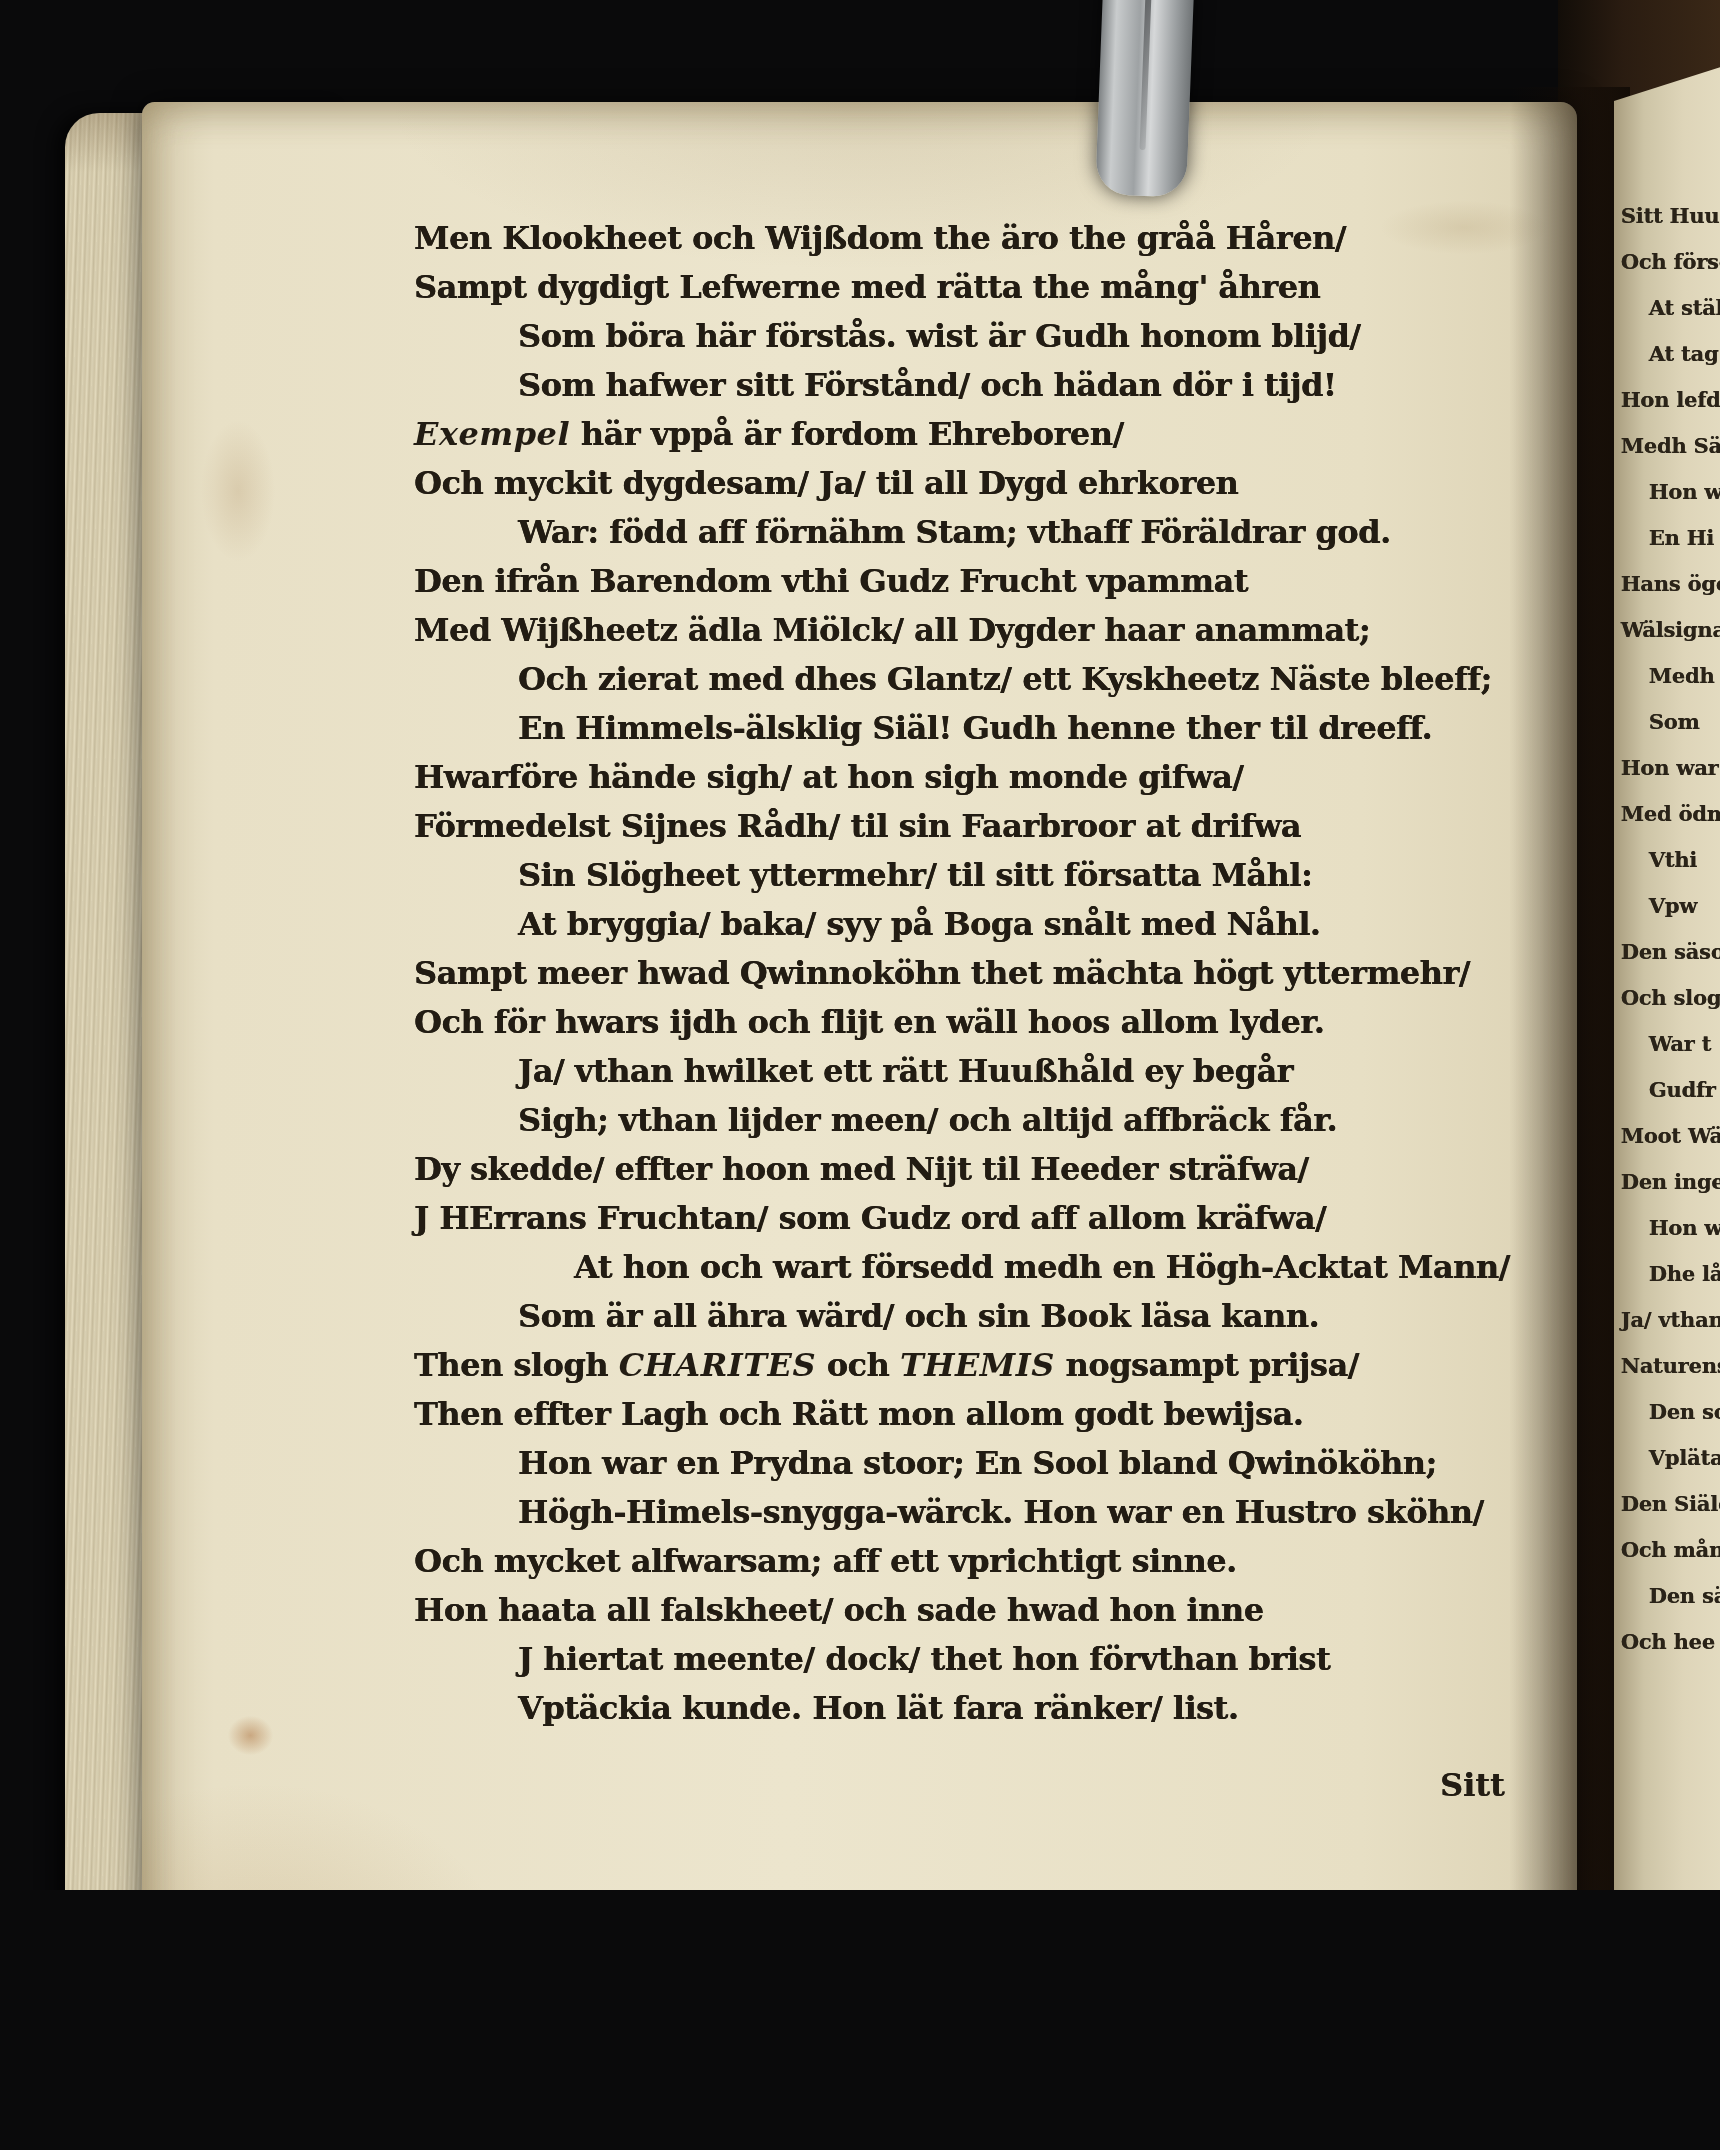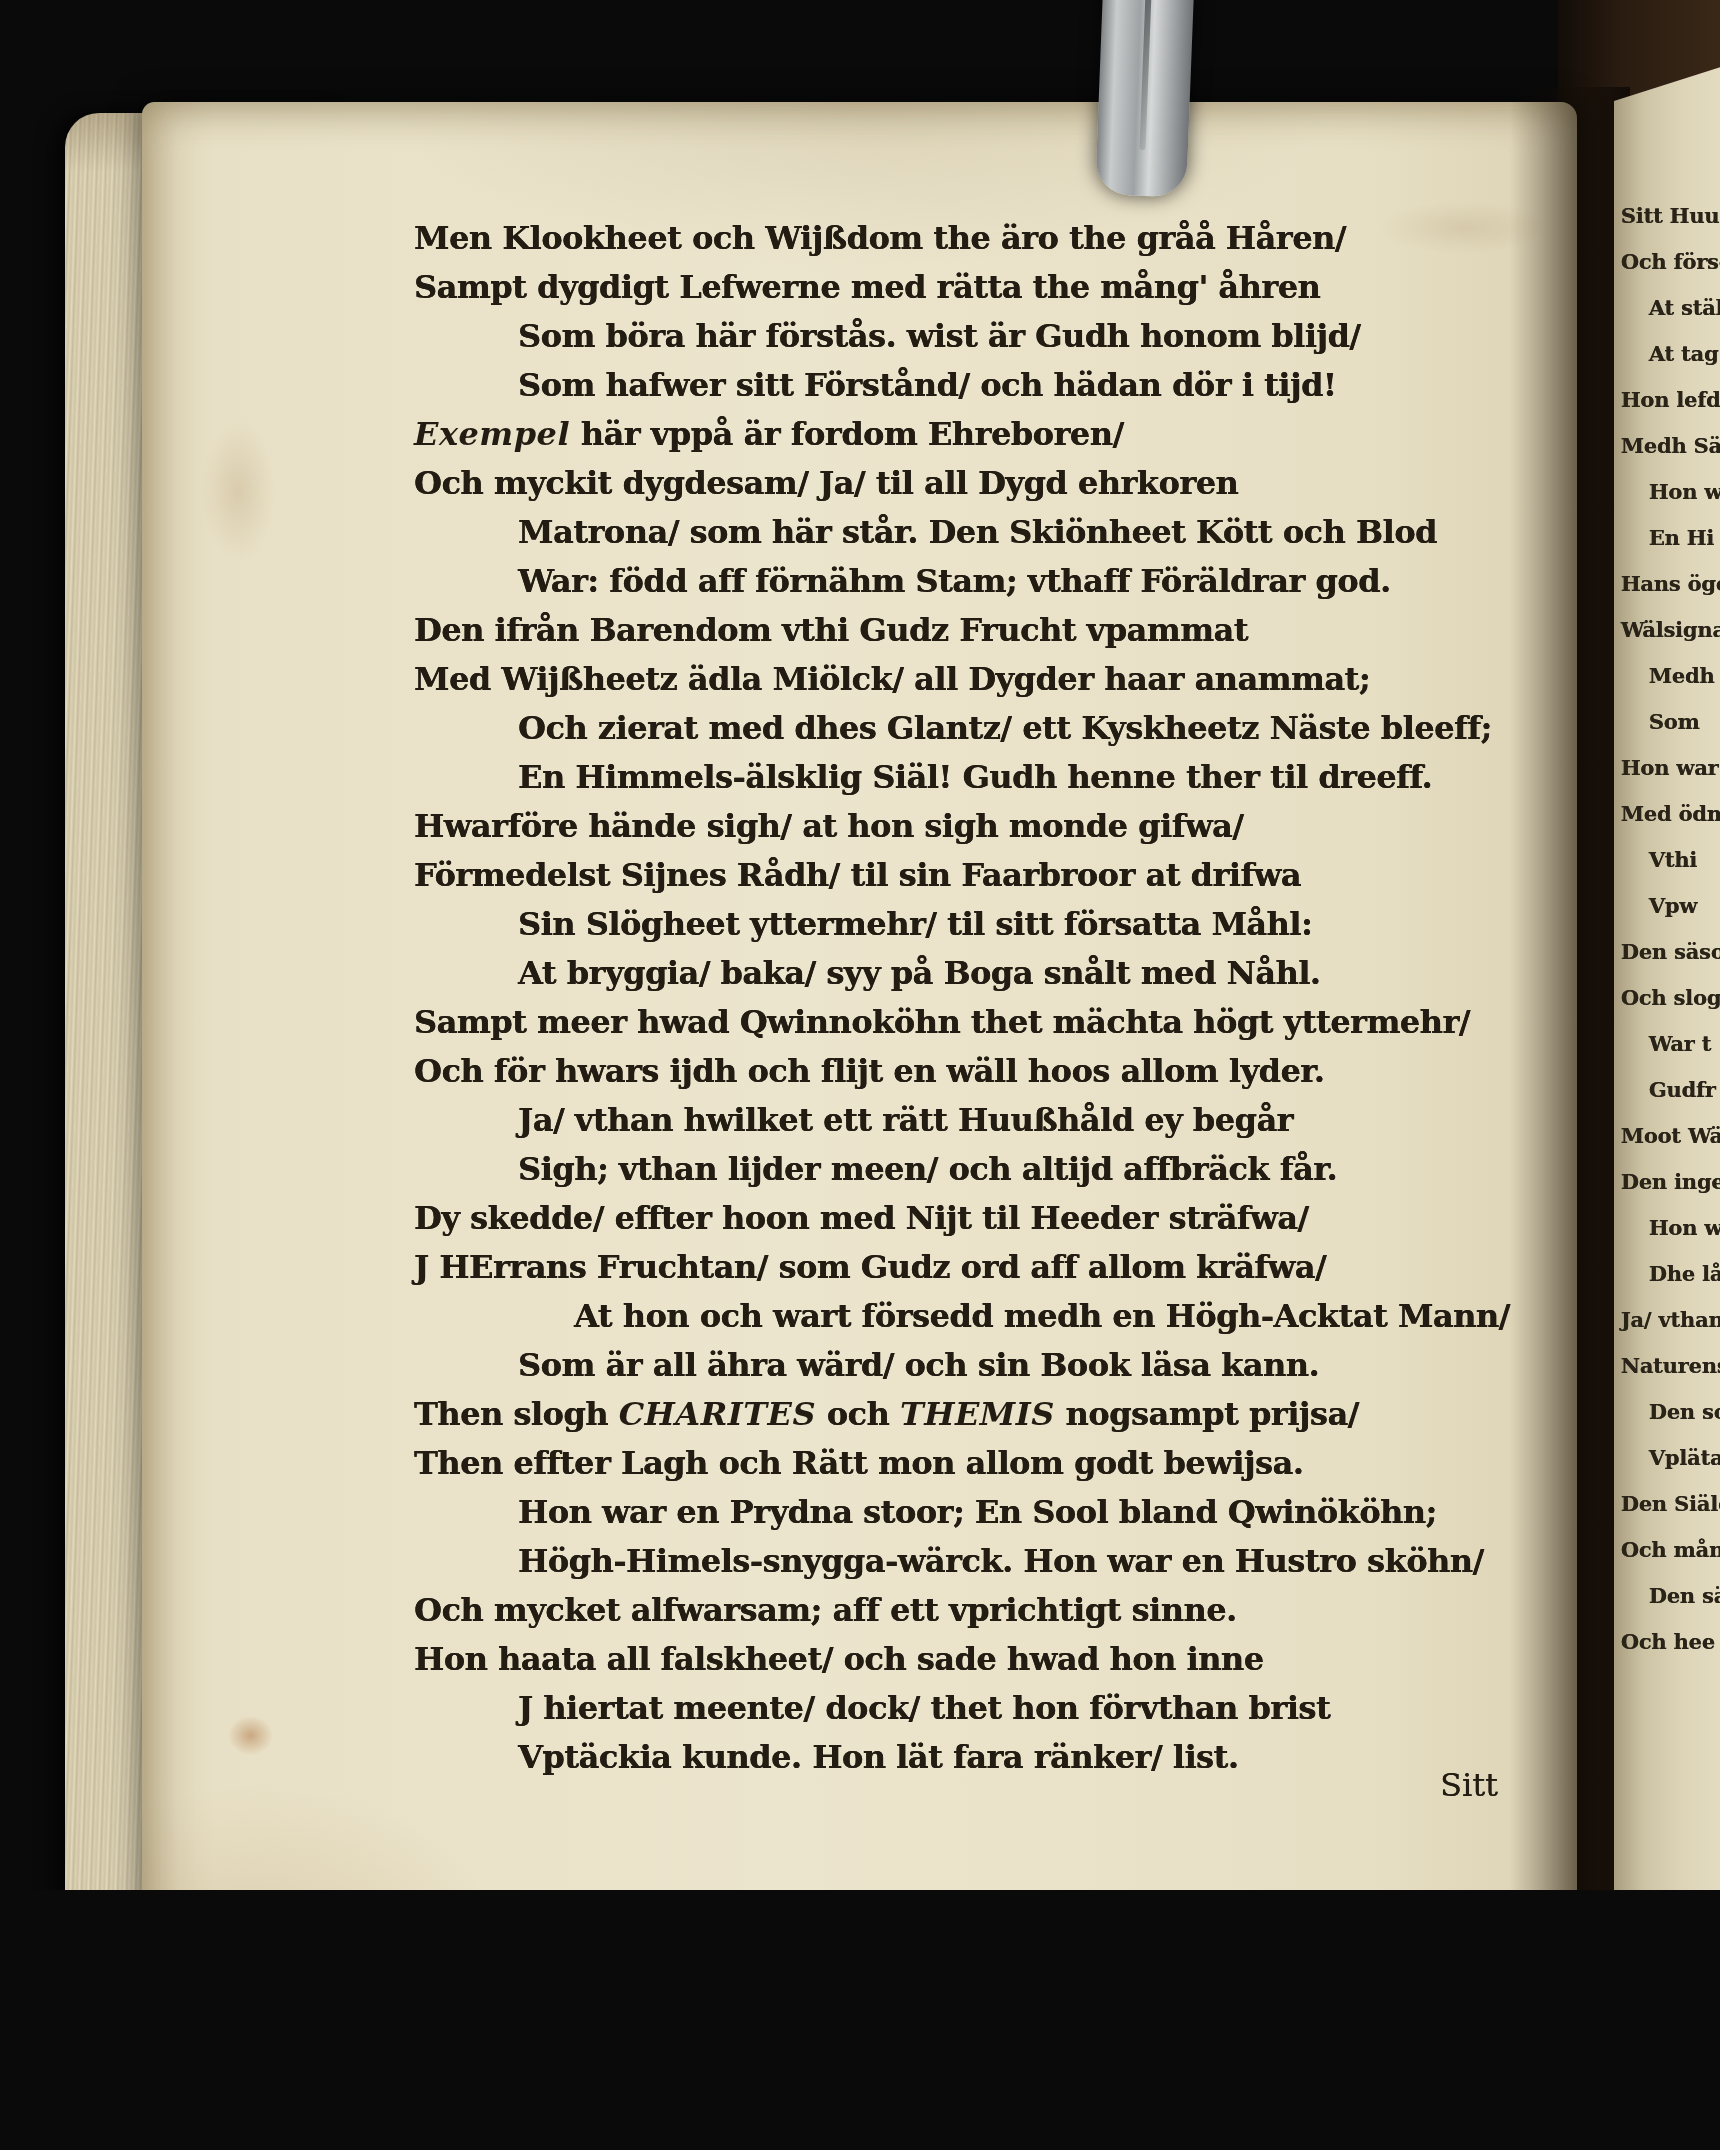--- a/index.html
+++ b/index.html
@@ -82,21 +82,21 @@
   }
   .indent-0{padding-left:0;}
   .indent-1{padding-left:104px;}
   .indent-2{padding-left:160px;}
   .seg-italic{
     font-style:italic; font-weight:600; letter-spacing:0.5px;
     text-shadow:none;
   }
   .catchword{
     position:absolute; left:1298px; top:1659px;
-    color:var(--ink); font-size:32px; font-weight:400; line-height:49px;
+    color:var(--ink); font-size:32px; font-weight:700; line-height:49px;
     text-shadow:0.3px 0 0 rgba(20,15,5,.85);
     z-index:4;
   }
 
   
   .gutter{
     position:absolute; left:1510px; top:87px; width:120px; height:2019px;
     background:linear-gradient(90deg, rgba(20,12,6,0) 0%, rgba(20,12,6,.45) 55%, rgba(16,10,5,.9) 100%);
     z-index:5;
   }
@@ -161,21 +161,20 @@
     <div class="stain stain-1"></div>
     <div class="stain stain-2"></div>
     <div class="stain stain-3"></div>
     <div class="text-block" id="text-block">
         <div class="line indent-0"><span>Men Klookheet och Wijßdom the äro the gråå Håren/</span></div>
         <div class="line indent-0"><span>Sampt dygdigt Lefwerne med rätta the mång' åhren</span></div>
         <div class="line indent-1"><span>Som böra här förstås.  wist är Gudh honom blijd/</span></div>
         <div class="line indent-1"><span>Som hafwer sitt Förstånd/ och hädan dör i tijd!</span></div>
         <div class="line indent-0"><span class="seg-italic">Exempel</span><span> här vppå är fordom Ehreboren/</span></div>
         <div class="line indent-0"><span>Och myckit dygdesam/ Ja/ til all Dygd ehrkoren</span></div>
-        <div class="line indent-1"><span>Matrona/ som här står. Den Skiönheet Kött och Blod</span></div>
         <div class="line indent-1"><span>War: född aff förnähm Stam; vthaff Föräldrar god.</span></div>
         <div class="line indent-0"><span>Den ifrån Barendom vthi Gudz Frucht vpammat</span></div>
         <div class="line indent-0"><span>Med Wijßheetz ädla Miölck/ all Dygder haar anammat;</span></div>
         <div class="line indent-1"><span>Och zierat med dhes Glantz/ ett Kyskheetz Näste bleeff;</span></div>
         <div class="line indent-1"><span>En Himmels-älsklig Siäl! Gudh henne ther til dreeff.</span></div>
         <div class="line indent-0"><span>Hwarföre hände sigh/ at hon sigh monde gifwa/</span></div>
         <div class="line indent-0"><span>Förmedelst Sijnes Rådh/ til sin Faarbroor at drifwa</span></div>
         <div class="line indent-1"><span>Sin Slögheet yttermehr/ til sitt försatta Måhl:</span></div>
         <div class="line indent-1"><span>At bryggia/ baka/ syy på Boga snålt med Nåhl.</span></div>
         <div class="line indent-0"><span>Sampt meer hwad Qwinnoköhn thet mächta högt yttermehr/</span></div>

